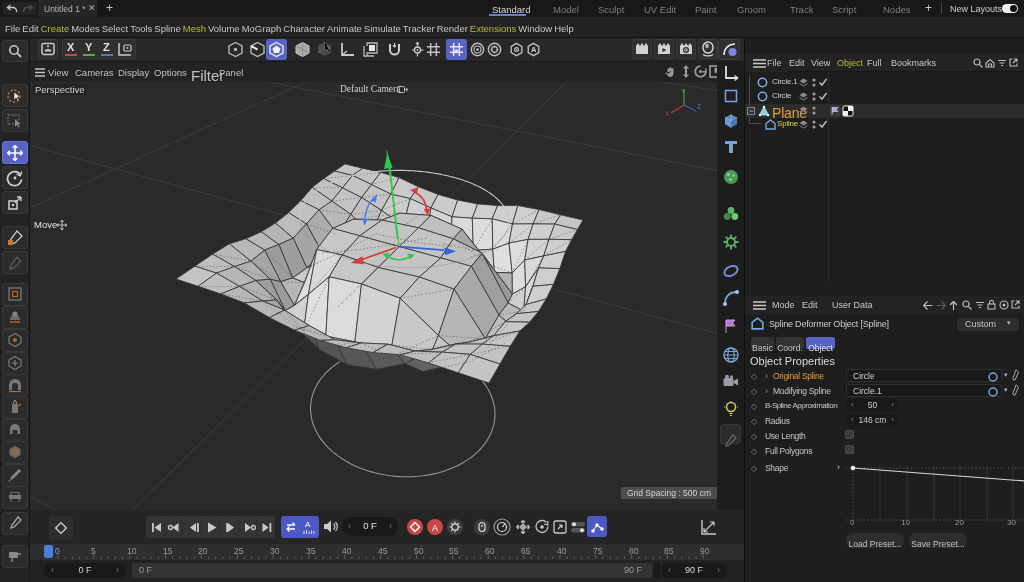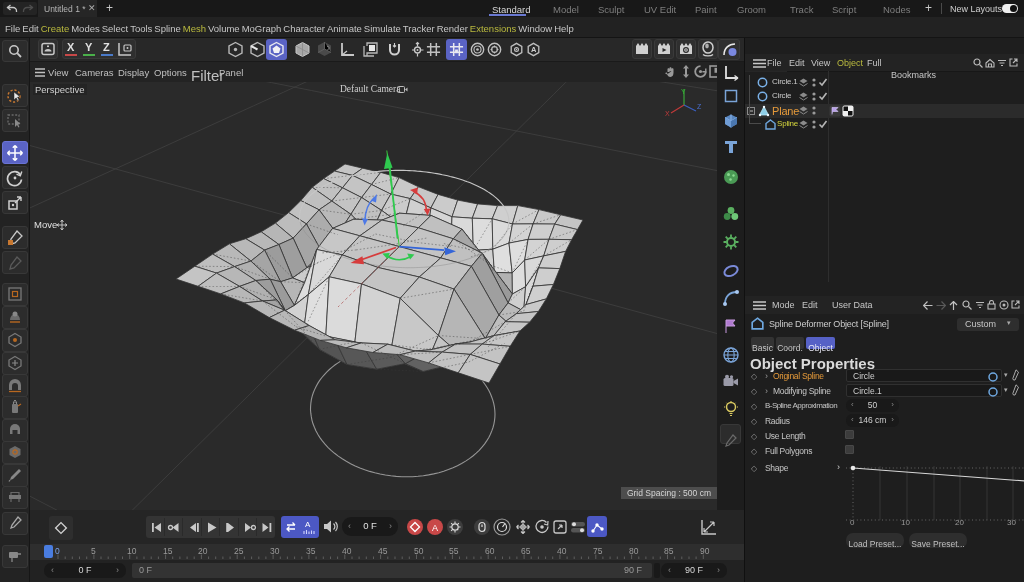--- a/index.html
+++ b/index.html
@@ -671,21 +671,21 @@
   </div>
   <div class="abs" style="left:0;top:16px;width:280px;height:17px;background:#232323;">
     <svg class="abs" style="left:8px;top:5px" width="13" height="9">
           <path d="M0 1h13M0 4.5h13M0 8h13" stroke="#c8c8c8" stroke-width="1.7"></path>
         </svg>
     <span class="abs" style="left:22px;top:4px;font-size:9px;color:#c6c6c6;">File</span>
     <span class="abs" style="left:44px;top:4px;font-size:9px;color:#c6c6c6;">Edit</span>
     <span class="abs" style="left:66px;top:4px;font-size:9px;color:#c6c6c6;">View</span>
     <span class="abs" style="left:92px;top:4px;font-size:9px;color:#b9b93e;">Object</span>
     <span class="abs" style="left:122px;top:4px;font-size:9px;color:#c6c6c6;">Full</span>
-    <span class="abs" style="left:146px;top:4px;font-size:9px;color:#c6c6c6;margin-top:12px;">Bookmarks</span>
+    <span class="abs" style="left:146px;top:4px;font-size:9px;color:#c6c6c6;">Bookmarks</span>
     <svg class="abs" style="left:228px;top:4px" width="10" height="10">
           <circle cx="4" cy="4" r="3" fill="none" stroke="#bbb" stroke-width="1.2"></circle>
           <path d="M6.5 6.5 L9.5 9.5" stroke="#bbb" stroke-width="1.2"></path>
         </svg>
     <svg class="abs" style="left:240px;top:4px" width="10" height="10">
           <path d="M1 5 L5 1.5 L9 5 V9 H1 Z M3.5 9 V6 H6.5 V9" fill="none" stroke="#bbb" stroke-width="1.1"></path>
         </svg>
     <svg class="abs" style="left:252px;top:4px" width="10" height="10">
           <path d="M1 2.5 h8 M2.5 5 h5 M4 7.5 h2" stroke="#bbb" stroke-width="1.2"></path>
         </svg>
@@ -732,21 +732,21 @@
   <svg class="abs" style="left:2px;top:69px" width="8" height="8">
         <rect x="0.5" y="0.5" width="7" height="7" fill="#2b2b2b" stroke="#8a8a8a"></rect>
         <path d="M2 4 h4" stroke="#bbb" stroke-width="1"></path>
       </svg>
   <svg class="abs" style="left:13px;top:67px" width="12" height="12" viewBox="0 0 12 12">
         <path d="M6 1.5 L10.5 10 H1.5 Z" fill="#8ecfe8" stroke="#b8e4f4" stroke-width="0.8"></path>
         <circle cx="6" cy="2" r="1.2" fill="#f0f8ff"></circle>
         <circle cx="2" cy="10" r="1.2" fill="#f0f8ff"></circle>
         <circle cx="10" cy="10" r="1.2" fill="#f0f8ff"></circle>
       </svg>
-  <span class="abs" style="left:27px;top:67px;font-size:11px;letter-spacing:-0.2px;color:#e59a3a;">Plane</span>
+  <span class="abs" style="left:27px;top:67px;font-size:14px;letter-spacing:-0.2px;color:#e59a3a;">Plane</span>
   <svg class="abs" style="left:54px;top:68px" width="9" height="9">
         <path d="M4.5 0.5 L8.5 3 L4.5 5.5 L0.5 3 Z" fill="#8a8a8a"></path>
         <path d="M0.5 5.5 L4.5 8 L8.5 5.5" fill="none" stroke="#8a8a8a" stroke-width="1"></path>
       </svg>
   <svg class="abs" style="left:67px;top:68px" width="6" height="9">
         <circle cx="2" cy="2" r="1.6" fill="#9a9a9a"></circle>
         <circle cx="2" cy="7" r="1.6" fill="#9a9a9a"></circle>
       </svg>
   <svg class="abs" style="left:84px;top:67px" width="12" height="12">
         <rect x="0.5" y="0.5" width="11" height="11" rx="2" fill="#3a3a3a"></rect>
@@ -817,21 +817,21 @@
         <path d="M5.5 1 L10 4.5 V10 H1 V4.5 Z" fill="none" stroke="#6fa8e0" stroke-width="1.4"></path>
       </svg>
   <span class="abs" style="left:24px;top:37px;font-size:9px;letter-spacing:-0.2px;color:#cccccc;">Spline Deformer Object [Spline]</span>
   <div class="abs" style="left:212px;top:36px;width:62px;height:13px;background:#2e2e2e;border-radius:3px;">
     <span class="abs" style="left:8px;top:1px;font-size:9px;color:#c6c6c6;">Custom</span>
     <span class="abs" style="left:50px;top:1px;font-size:7px;color:#aaa;">▾</span>
   </div>
   <div class="abs" style="left:6px;top:55px;width:23px;height:12px;background:#333333;border-radius:2px;text-align:center;"><span style="font-size:8.5px;color:#c8c8c8;line-height:12px;">Basic</span></div>
   <div class="abs" style="left:31px;top:55px;width:28px;height:12px;background:#333333;border-radius:2px;text-align:center;"><span style="font-size:8.5px;color:#c8c8c8;line-height:12px;">Coord.</span></div>
   <div class="abs" style="left:61px;top:55px;width:29px;height:12px;background:#5661c6;border-radius:2px;text-align:center;"><span style="font-size:8.5px;color:#e8e8f5;line-height:12px;">Object</span></div>
-  <span class="abs" style="left:5px;top:73px;font-size:15px;font-weight:bold;color:#dadada;">Object Properties</span>
+  <span class="abs" style="left:5px;top:73px;font-size:11px;font-weight:normal;color:#dadada;">Object Properties</span>
   <span class="abs" style="left:6px;top:90px;color:#8a8a8a;font-size:8px;">◇</span>
   <span class="abs" style="left:20px;top:89px;color:#9a9a9a;font-size:9px;">›</span>
   <span class="abs" style="left:28px;top:89px;font-size:8.5px;letter-spacing:-0.3px;color:#e59a3a;">Original Spline</span>
   <div class="abs" style="left:101px;top:87px;width:156px;height:13px;background:#191919;border:1px solid #303030;border-radius:2px;">
         <span style="position:absolute;left:6px;top:1px;font-size:8.5px;color:#cfcfcf;">Circle</span>
     <svg class="abs" style="left:141px;top:1.5px" width="10" height="10">
           <circle cx="5" cy="5" r="4" fill="none" stroke="#6fa8e0" stroke-width="1.5"></circle>
         </svg>
       </div>
   <span class="abs" style="left:259px;top:89px;font-size:7px;color:#aaa;">▾</span>

